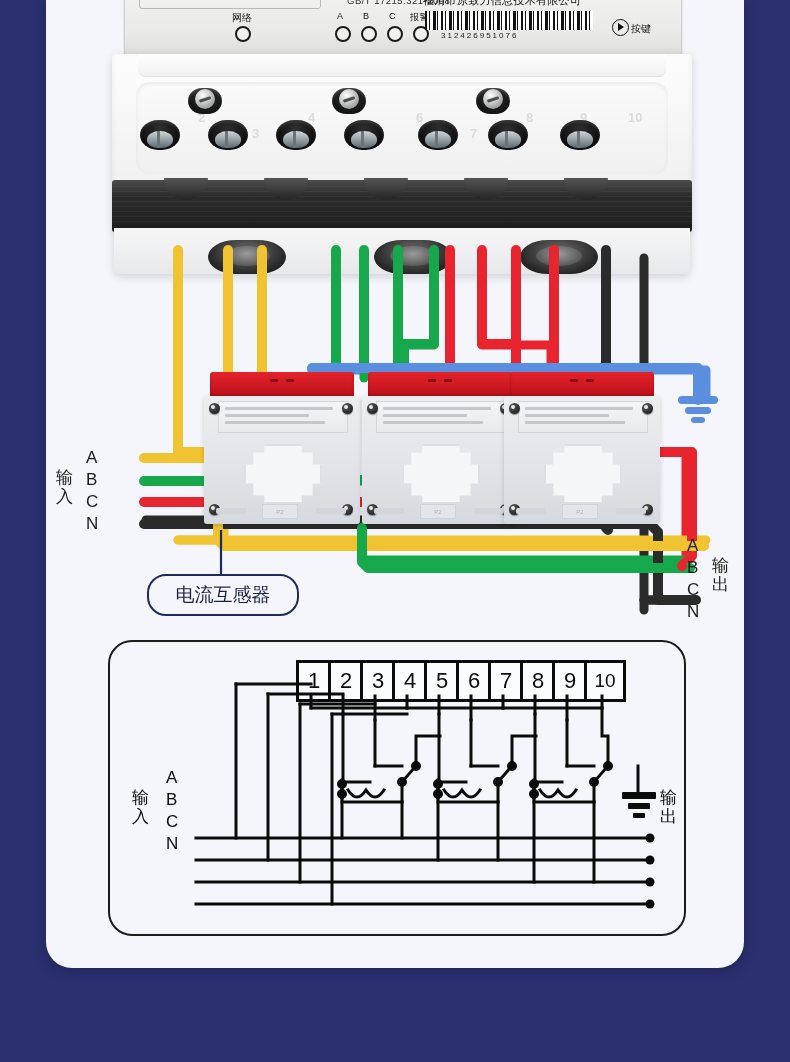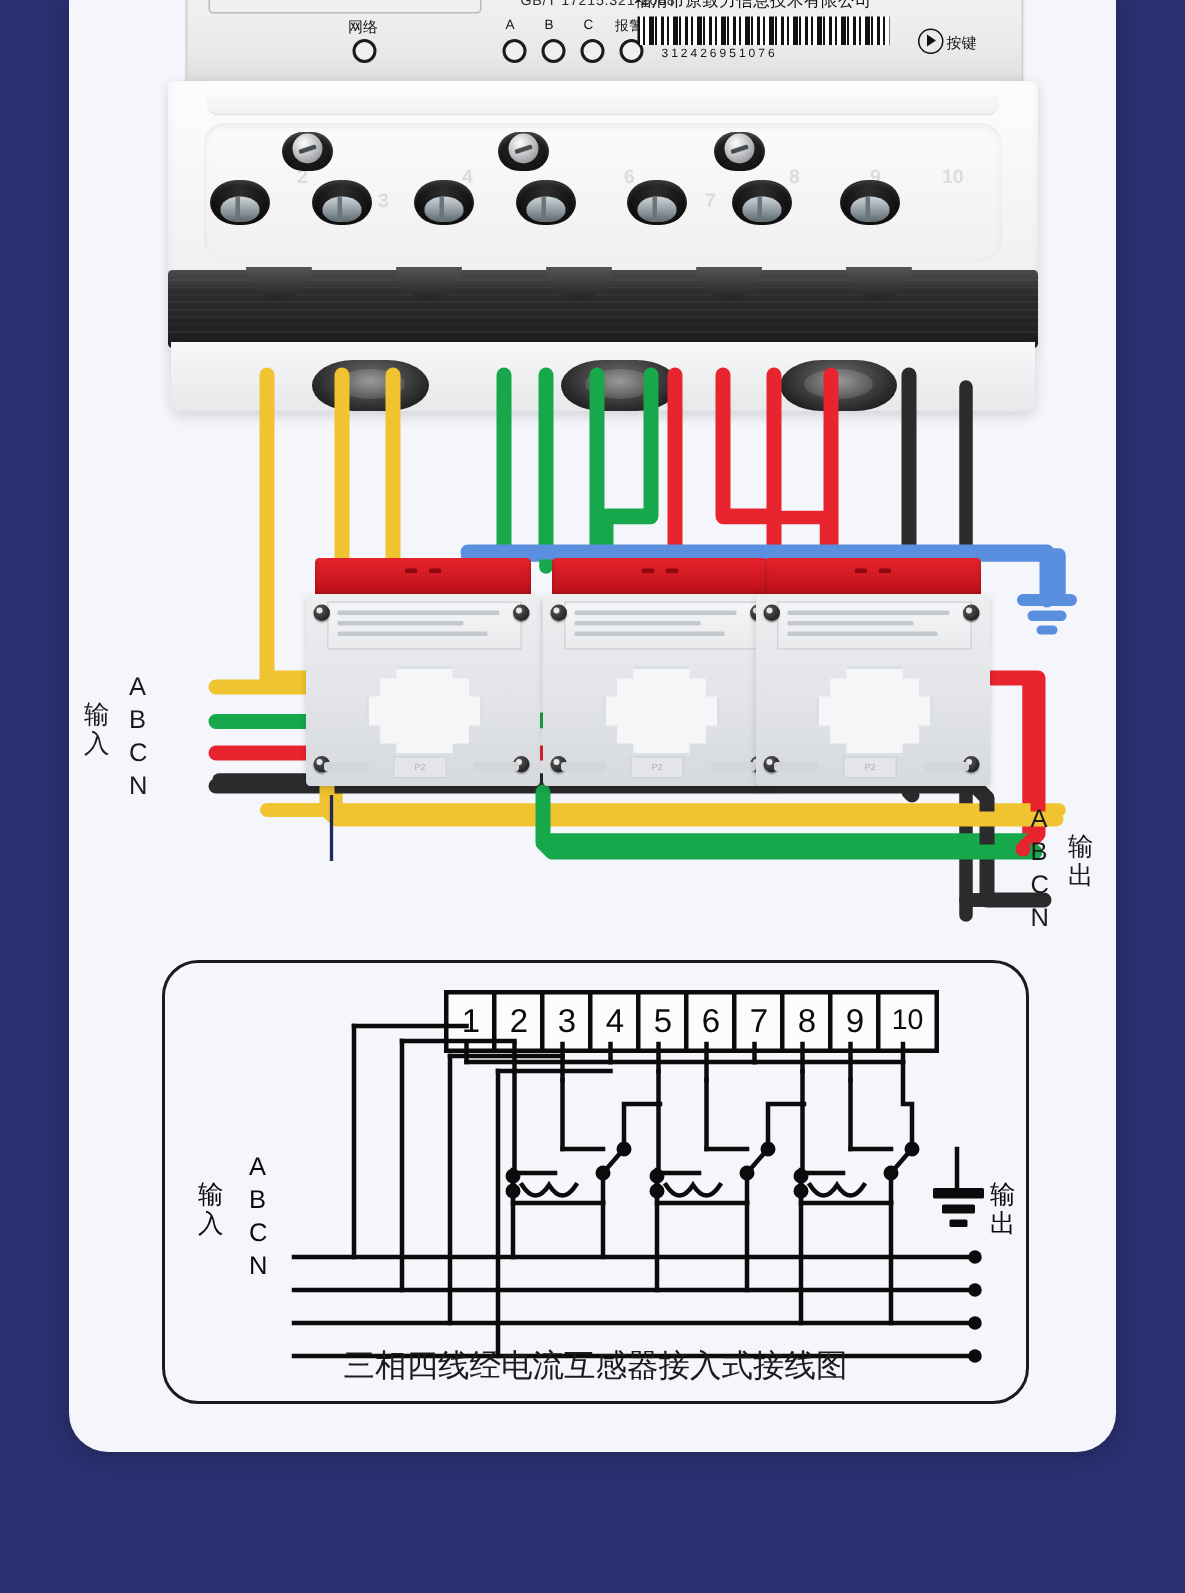--- a/index.html
+++ b/index.html
@@ -460,20 +460,21 @@
 
       <div class="io-abcn" style="left:641px;top:536px">A</div>
       <div class="io-abcn" style="left:641px;top:558px">B</div>
       <div class="io-abcn" style="left:641px;top:580px">C</div>
       <div class="io-abcn" style="left:641px;top:602px">N</div>
       <div class="io-cn" style="left:666px;top:556px;width:20px">输出</div>
 
       <svg class="wires" style="height:968px" viewBox="0 0 698 968">
         <path d="M175 530 L175 574" stroke="#1f2a5c" stroke-width="2.2" fill="none"></path>
       </svg>
+      <div class="callout">电流互感器</div>
 
       <div class="schem">
 
         <div class="term-box" style="left:186px;top:18px">1</div>
         <div class="term-box" style="left:218px;top:18px">2</div>
         <div class="term-box" style="left:250px;top:18px">3</div>
         <div class="term-box" style="left:282px;top:18px">4</div>
         <div class="term-box" style="left:314px;top:18px">5</div>
         <div class="term-box" style="left:346px;top:18px">6</div>
         <div class="term-box" style="left:378px;top:18px">7</div>
@@ -586,18 +587,17 @@
         </svg>
 
         <div class="sch-cn" style="left:22px;top:146px;width:20px">输入</div>
         <div class="sch-abcn" style="left:56px;top:126px">A</div>
         <div class="sch-abcn" style="left:56px;top:148px">B</div>
         <div class="sch-abcn" style="left:56px;top:170px">C</div>
         <div class="sch-abcn" style="left:56px;top:192px">N</div>
 
         <div class="sch-cn" style="left:550px;top:146px;width:20px">输出</div>
 
-        <div class="schem-cap">三相四线经电流互感器接入式接线图</div>
       </div>
 
     </div>
   </div>
 </div>
 
 </body></html>

